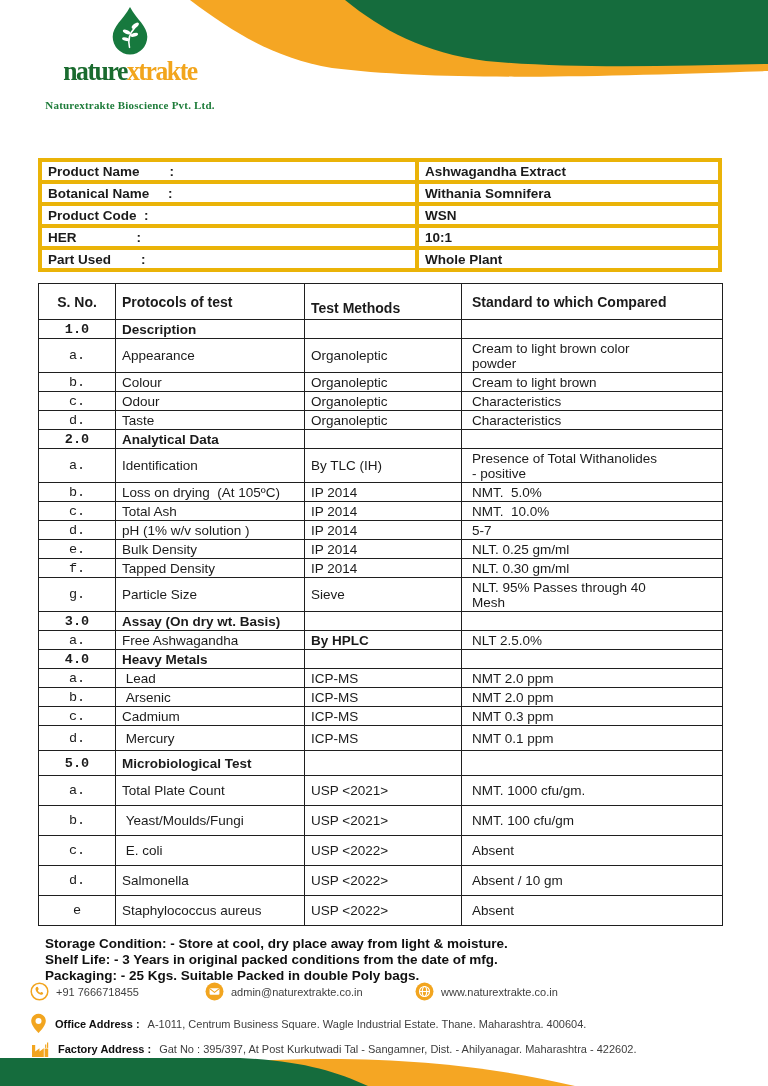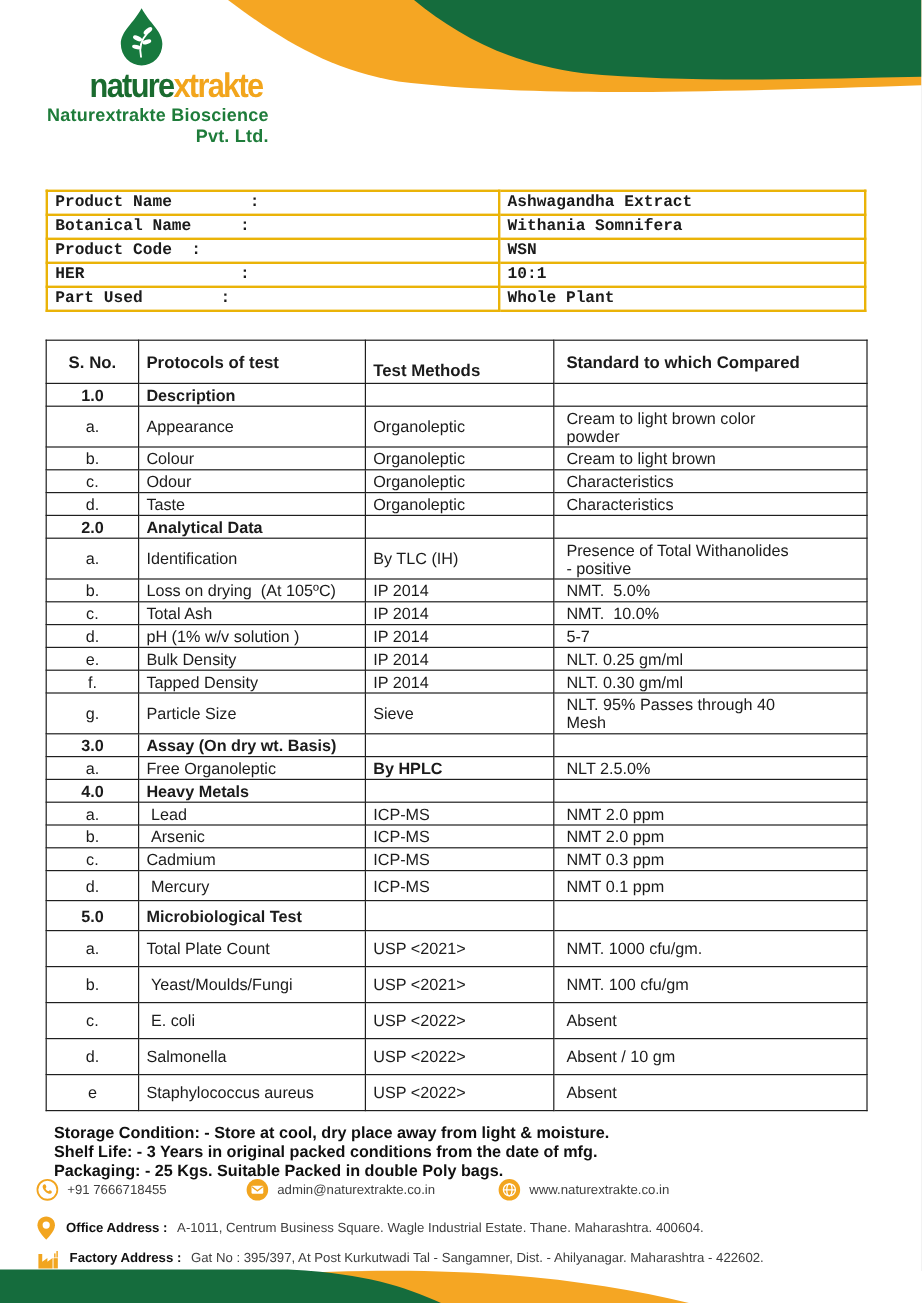--- a/index.html
+++ b/index.html
@@ -3,38 +3,38 @@
 <meta charset="utf-8">
 <style>
   html,body{margin:0;padding:0;background:#e8e8e8;}
   .page{position:relative;width:768px;height:1086px;background:#ffffff;overflow:hidden;
         font-family:"Liberation Sans", sans-serif;color:#1b1b1b;}
   svg{display:block;}
   
   .top-deco{position:absolute;top:0;left:0;}
   .bottom-deco{position:absolute;bottom:0;left:0;}
   
-  .logo-block{position:absolute;left:12px;top:6px;width:212px;text-align:right;}
+  .logo-block{position:absolute;left:24px;top:6px;width:212px;text-align:center;font-family:Liberation Serif, serif;}
   .logo-drop{margin:0 auto;}
   .wordmark{font-weight:bold;font-size:27px;letter-spacing:-1.5px;line-height:1;
             transform:scale(.95,1.05);transform-origin:center;margin-top:2px;}
   .wordmark .wn{color:#1a6b2f;}
   .wordmark .wx{color:#f2a51c;}
-  .company{font-size:15px;font-weight:bold;color:#1e7c3a;letter-spacing:.2px;margin-top:3px;}
+  .company{font-size:11px;font-weight:bold;color:#1e7c3a;letter-spacing:.2px;margin-top:14px;}
   
   table{border-collapse:collapse;table-layout:fixed;}
   .product-table{position:absolute;left:38px;top:158px;width:684px;font-size:13.5px;font-weight:bold;}
-  .product-table td{border:2px solid #eab308;padding:1.5px 6px;white-space:pre;overflow:hidden;font-family:Liberation Mono, monospace;}
+  .product-table td{border:4px solid #eab308;padding:1.5px 6px;white-space:pre;overflow:hidden;}
   .spec-table{position:absolute;left:38px;top:283px;width:684px;font-size:13.5px;}
   .spec-table th,.spec-table td{border:1.5px solid #1f1f1f;padding:1.5px 6px;overflow:hidden;vertical-align:middle;}
   .spec-table thead th{font-weight:bold;text-align:left;padding-top:8px;padding-bottom:7px;font-size:14px;}
   .spec-table thead th.h-sno{text-align:center;}
   .spec-table thead th.h-meth{vertical-align:bottom;padding-top:16px;padding-bottom:3px;}
   .spec-table thead th.h-std{padding-left:10px;}
-  .c-sno{text-align:center;}
+  .c-sno{text-align:center;font-family:Liberation Mono, monospace;}
   .c-std{white-space:pre-line;padding-left:10px !important;}
   tr.section .c-sno,tr.section .c-prot{font-weight:bold;}
   .c-meth.b{font-weight:bold;}
   tr.pad-md td{padding-top:4.5px;padding-bottom:4.5px;}
   tr.pad-lg td{padding-top:7px;padding-bottom:7px;}
   
   .notes{position:absolute;left:45px;top:936px;font-size:13.5px;font-weight:bold;line-height:1.2;color:#101010;}
   
   .contact{position:absolute;left:30px;top:982px;width:724px;height:90px;font-size:11px;color:#3e3e3e;}
   .c-item{position:absolute;top:0;display:flex;align-items:center;gap:7px;}
@@ -211,21 +211,21 @@
 
         <tr class="section">
           <td class="c-sno">3.0</td>
           <td class="c-prot">Assay (On dry wt. Basis)</td>
           <td class="c-meth"></td>
           <td class="c-std"></td>
         </tr>
 
         <tr>
           <td class="c-sno">a.</td>
-          <td class="c-prot">Free Organoleptic</td>
+          <td class="c-prot">Free Ashwagandha</td>
           <td class="c-meth b">By HPLC</td>
           <td class="c-std">NLT 2.5.0%</td>
         </tr>
 
         <tr class="section">
           <td class="c-sno">4.0</td>
           <td class="c-prot">Heavy Metals</td>
           <td class="c-meth"></td>
           <td class="c-std"></td>
         </tr>

